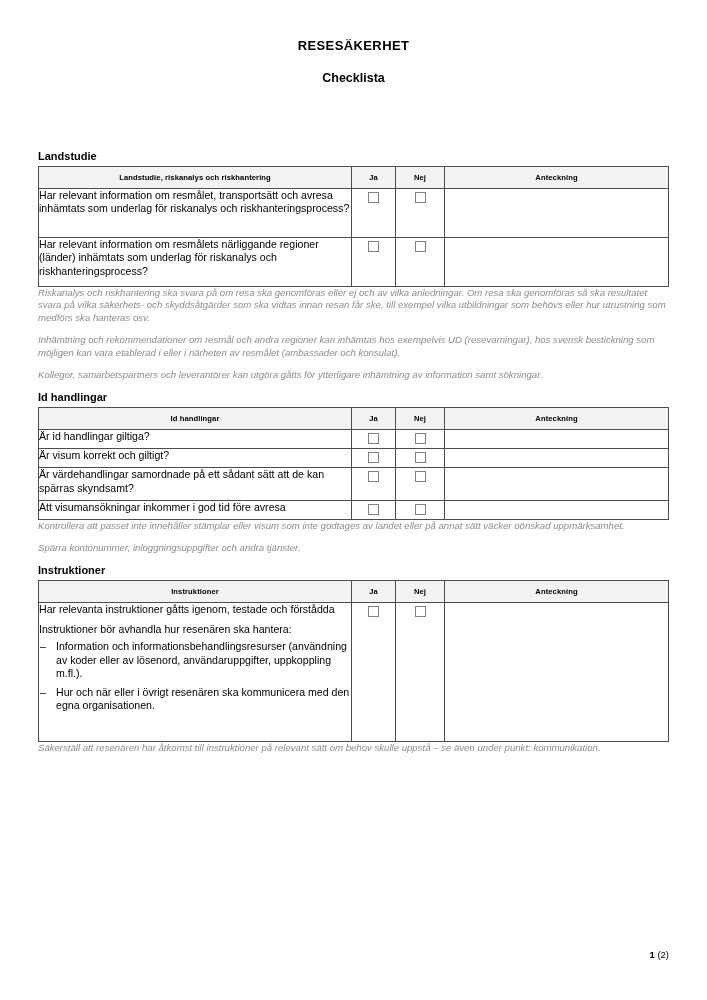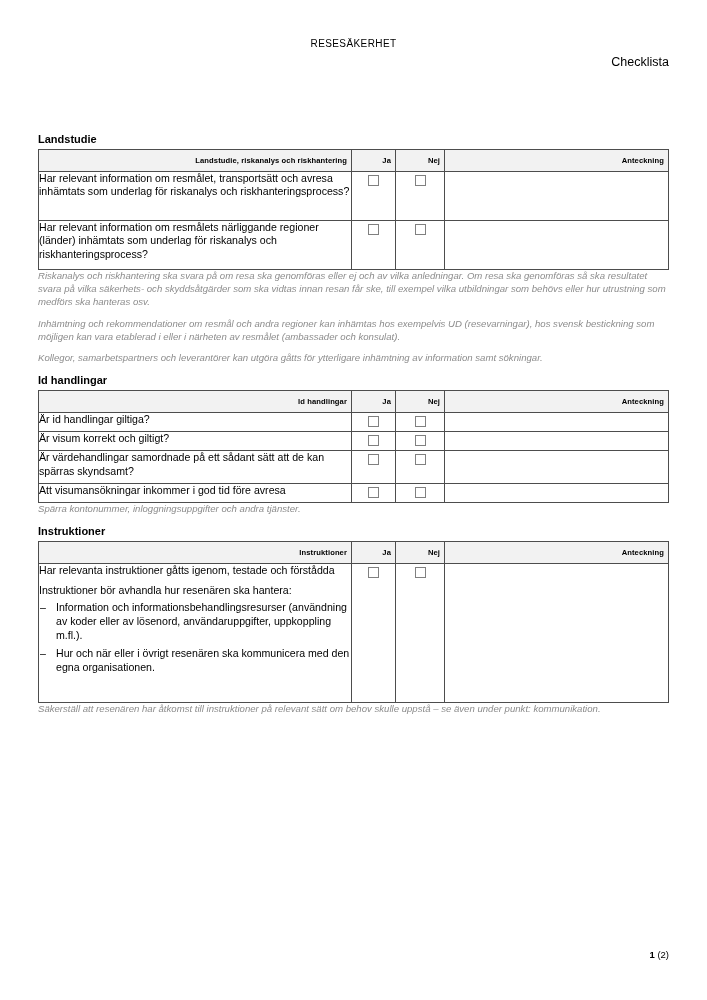--- a/index.html
+++ b/index.html
@@ -20,31 +20,30 @@
     height: 1000px;
     box-sizing: border-box;
     padding: 0 38px;
   }
   
   .doc-header {
     text-align: center;
     padding-top: 38px;
   }
   .doc-title {
-    font-size: 10px;
-    font-weight: normal;
+    font-size: 13px;
+    font-weight: bold;
     letter-spacing: 0.4px;
     line-height: 1.25;
   }
   .doc-subtitle {
     font-size: 12.5px;
-    font-weight: normal;
+    font-weight: bold;
     line-height: 1.3;
-    margin-top: 3px;
-    text-align: right;
+    margin-top: 16px;
   }
   
   .section {
     margin-top: 0;
   }
   .section-heading {
     font-size: 11px;
     font-weight: bold;
     margin-bottom: 4px;
   }
@@ -58,21 +57,21 @@
   table.checklist th,
   table.checklist td {
     border: 1px solid #4d4d4d;
     vertical-align: top;
     padding: 0;
   }
   table.checklist thead th {
     background: #f2f2f2;
     font-size: 7.6px;
     font-weight: bold;
-    text-align: right;
+    text-align: center;
     padding: 6px 4px;
     letter-spacing: 0.1px;
   }
   th.col-q  { width: 304px; }
   th.col-ja { width: 35px; }
   th.col-nej{ width: 40px; }
   th.col-note { width: auto; }
   td.cell-q {
     font-size: 10.6px;
     line-height: 1.28;
@@ -219,20 +218,21 @@
         <tr>
           <td class="cell-q" style="height:18px">Att visumansökningar inkommer i god tid före avresa</td>
           <td class="cell-box"><span class="checkbox"></span></td>
           <td class="cell-box"><span class="checkbox"></span></td>
           <td class="cell-note"></td>
         </tr>
       </tbody>
     </table>
 
     <div class="notes-block">
+      <p class="note">Kontrollera att passet inte innehåller stämplar eller visum som inte godtages av landet eller på annat sätt väcker oönskad uppmärksamhet.</p>
       <p class="note">Spärra kontonummer, inloggningsuppgifter och andra tjänster.</p>
     </div>
   </div>
 
   <div class="section">
     <div class="section-heading">Instruktioner</div>
     <table class="checklist">
       <thead>
         <tr>
           <th class="col-q">Instruktioner</th>

